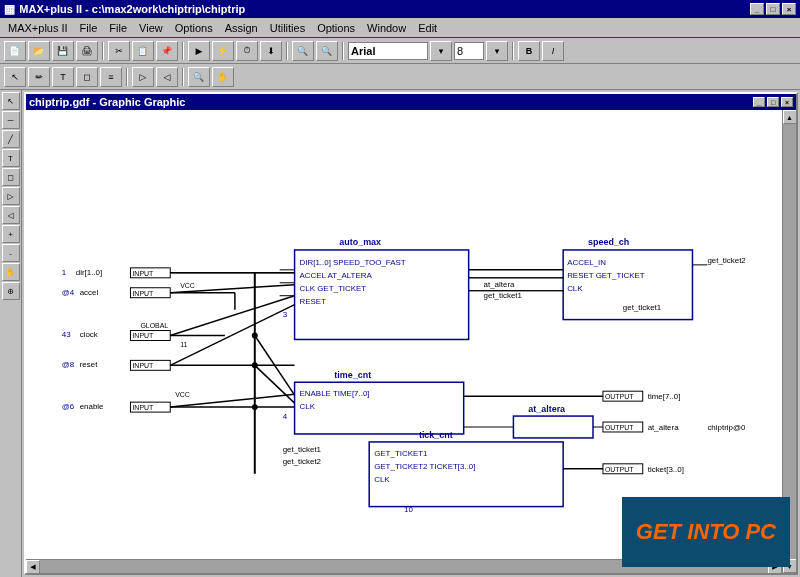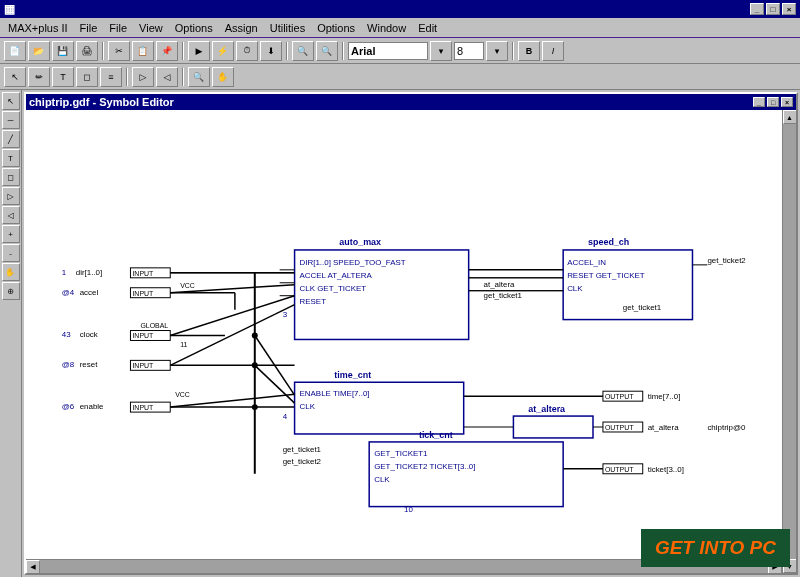--- a/index.html
+++ b/index.html
@@ -171,24 +171,24 @@
       height: 100%;
       position: absolute;
       top: 0; left: 0;
     }
 
     
     .watermark {
       position: absolute;
       bottom: 10px;
       right: 10px;
-      background: #14532d;
+      background: #0c4a6e;
       color: white;
-      padding: 8px 14px;
-      font-size: 19px;
+      padding: 22px 14px;
+      font-size: 22px;
       font-weight: bold;
       font-style: italic;
       z-index: 100;
     }
     .watermark span { color: #ff6600; }
 
     
     .scrollbar-v {
       width: 14px;
       background: #c0c0c0;
@@ -221,20 +221,21 @@
       overflow: hidden;
     }
     .canvas-col { flex: 1; display: flex; flex-direction: column; }
   </style>
 </head>
 <body>
 
 <div class="title-bar">
   <div class="title-bar-left">
     <span style="font-size:12px;">▦</span>
+    <span>MAX+plus II - c:\max2work\chiptrip\chiptrip</span>
   </div>
   <div class="title-bar-right">
     <div class="title-btn">_</div>
     <div class="title-btn">□</div>
     <div class="title-btn">×</div>
   </div>
 </div>
 
 <div class="menu-bar">
   <span class="menu-item">MAX+plus II</span>
@@ -306,21 +307,21 @@
     <div class="tool-btn">◁</div>
     <div class="tool-btn">+</div>
     <div class="tool-btn">-</div>
     <div class="tool-btn">✋</div>
     <div class="tool-btn">⊕</div>
   </div>
 
   <div class="editor-area">
     <div class="inner-window">
       <div class="inner-title-bar">
-        <span>chiptrip.gdf - Symbol Editor</span>
+        <span>chiptrip.gdf - Graphic Graphic</span>
         <div class="inner-title-btns">
           <div class="inner-title-btn">_</div>
           <div class="inner-title-btn">□</div>
           <div class="inner-title-btn">×</div>
         </div>
       </div>
       <div class="canvas-with-scroll">
         <div class="canvas-col">
           <div class="canvas-area">
 

